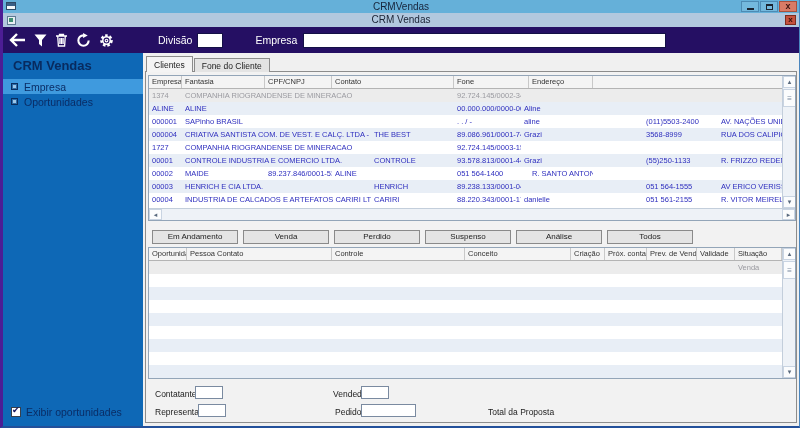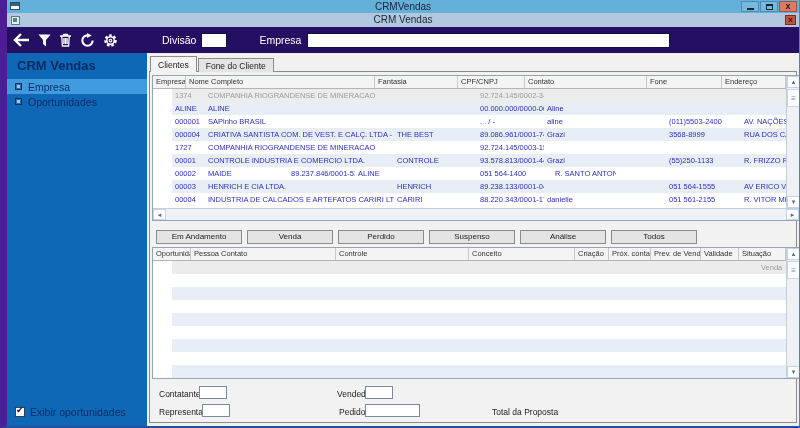--- a/index.html
+++ b/index.html
@@ -1,20 +1,20 @@
 <!DOCTYPE html>
 <html><head>
 <meta charset="utf-8">
 <style>
   html,body{margin:0;padding:0;background:#777;}
   *{box-sizing:border-box;}
   .window{
     position:relative;width:800px;height:428px;overflow:hidden;
     font-family:"Liberation Sans",sans-serif;background:#f0f0f0;
-    border-left:7px solid #4c1d95;border-right:1px solid #4a86be;border-bottom:2px solid #23509a;
+    border-left:3px solid #4c1d95;border-right:1px solid #4a86be;border-bottom:2px solid #23509a;
   }
   
   .tb1{position:absolute;left:0;top:0;width:100%;height:13px;background:#65b0d9;}
   .tb1-title{position:absolute;left:0;right:0;top:0;text-align:center;font-size:10px;line-height:13px;color:#16233a;}
   .tb1-icon{position:absolute;left:3px;top:2px;width:10px;height:8px;background:#f4f8fb;border:1px solid #2d4a66;}
   .tb1-icon::before{content:"";position:absolute;left:0;top:0;width:100%;height:3px;background:#3a5f86;}
   .tb1-btns{position:absolute;right:2px;top:1px;display:flex;gap:1px;}
   .capbtn{width:18px;height:11px;background:#74b9de;border:1px solid #4d8bb4;display:flex;align-items:center;justify-content:center;cursor:default;}
   .capbtn.close{background:#d97b66;border-color:#a8503c;}
   .glyph-min{width:7px;height:2px;background:#1c2430;margin-top:4px;}
@@ -55,21 +55,21 @@
   .tab{height:14px;line-height:14px;padding:0 7px;font-size:8.5px;color:#222;background:#e4e4e4;border:1px solid #8c8c8c;border-bottom:none;margin-right:1px;cursor:default;}
   .tab.active{height:16px;line-height:16px;background:#f4f4f4;}
   .panel{position:absolute;left:2px;right:2px;top:18px;bottom:3px;border:1px solid #8c8c8c;background:#f2f2f2;}
   
   .grid-wrap{position:absolute;border:1px solid #93a5b8;background:#fff;overflow:hidden;}
   .grid-clients{left:2px;top:3px;width:648px;height:146px;}
   .grid-opps{left:2px;top:175px;width:648px;height:132px;}
   .grid-inner{position:absolute;left:0;top:0;width:633px;}
   .grid-head{display:flex;height:13px;background:#f4f4f4;border-bottom:1px solid #b4b4b4;}
   .hcell{flex:0 0 auto;border-right:1px solid #c8c8c8;padding-left:3px;font-size:7.5px;color:#333;line-height:12px;overflow:hidden;white-space:nowrap;cursor:default;}
-  .grow{display:flex;height:13px;background:#fff;cursor:default;margin-left:19px;}
+  .grow{display:flex;height:13px;background:#fff;cursor:default;}
   .grow.alt{background:#e8eef6;}
   .grow.sel-muted{background:#ececec;}
   .gcell{flex:0 0 auto;padding-left:3px;font-size:7.5px;color:#2e2ebe;line-height:13px;overflow:hidden;white-space:nowrap;}
   .grow.sel-muted .gcell{color:#9a9aa0;}
   
   .vscroll{position:absolute;right:0;top:0;bottom:0;width:13px;background:#eef2f7;border-left:1px solid #c3cedb;}
   .grid-clients .vscroll{bottom:12px;}
   .sbtn{position:absolute;left:0;width:13px;height:12px;background:#fbfcfd;border:1px solid #c9d4e2;display:flex;align-items:center;justify-content:center;font-size:7px;color:#5a6a7e;line-height:10px;}
   .sbtn.up{top:0;}
   .sbtn.down{bottom:0;}
@@ -183,21 +183,20 @@
       <div class="tab-strip">
           <div class="tab active">Clientes</div>
           <div class="tab">Fone do Cliente</div>
         </div>
       <div class="panel">
 
         <div class="grid-wrap grid-clients">
           <div class="grid-inner">
               <div class="grid-head">
                 <div class="hcell" style="width: 33px;">Empresa</div>
-                <div class="hcell" style="width: 189px;">Nome Completo</div>
                 <div class="hcell" style="width: 83px;">Fantasia</div>
                 <div class="hcell" style="width: 67px;">CPF/CNPJ</div>
                 <div class="hcell" style="width: 122px;">Contato</div>
                 <div class="hcell" style="width: 75px;">Fone</div>
                 <div class="hcell" style="width: 64px;">Endereço</div>
               </div>
               <div class="grow sel-muted">
                 <div class="gcell" style="width: 33px;">1374</div>
                 <div class="gcell" style="width: 189px;">COMPANHIA RIOGRANDENSE DE MINERACAO</div>
                 <div class="gcell" style="width: 83px;"></div>

